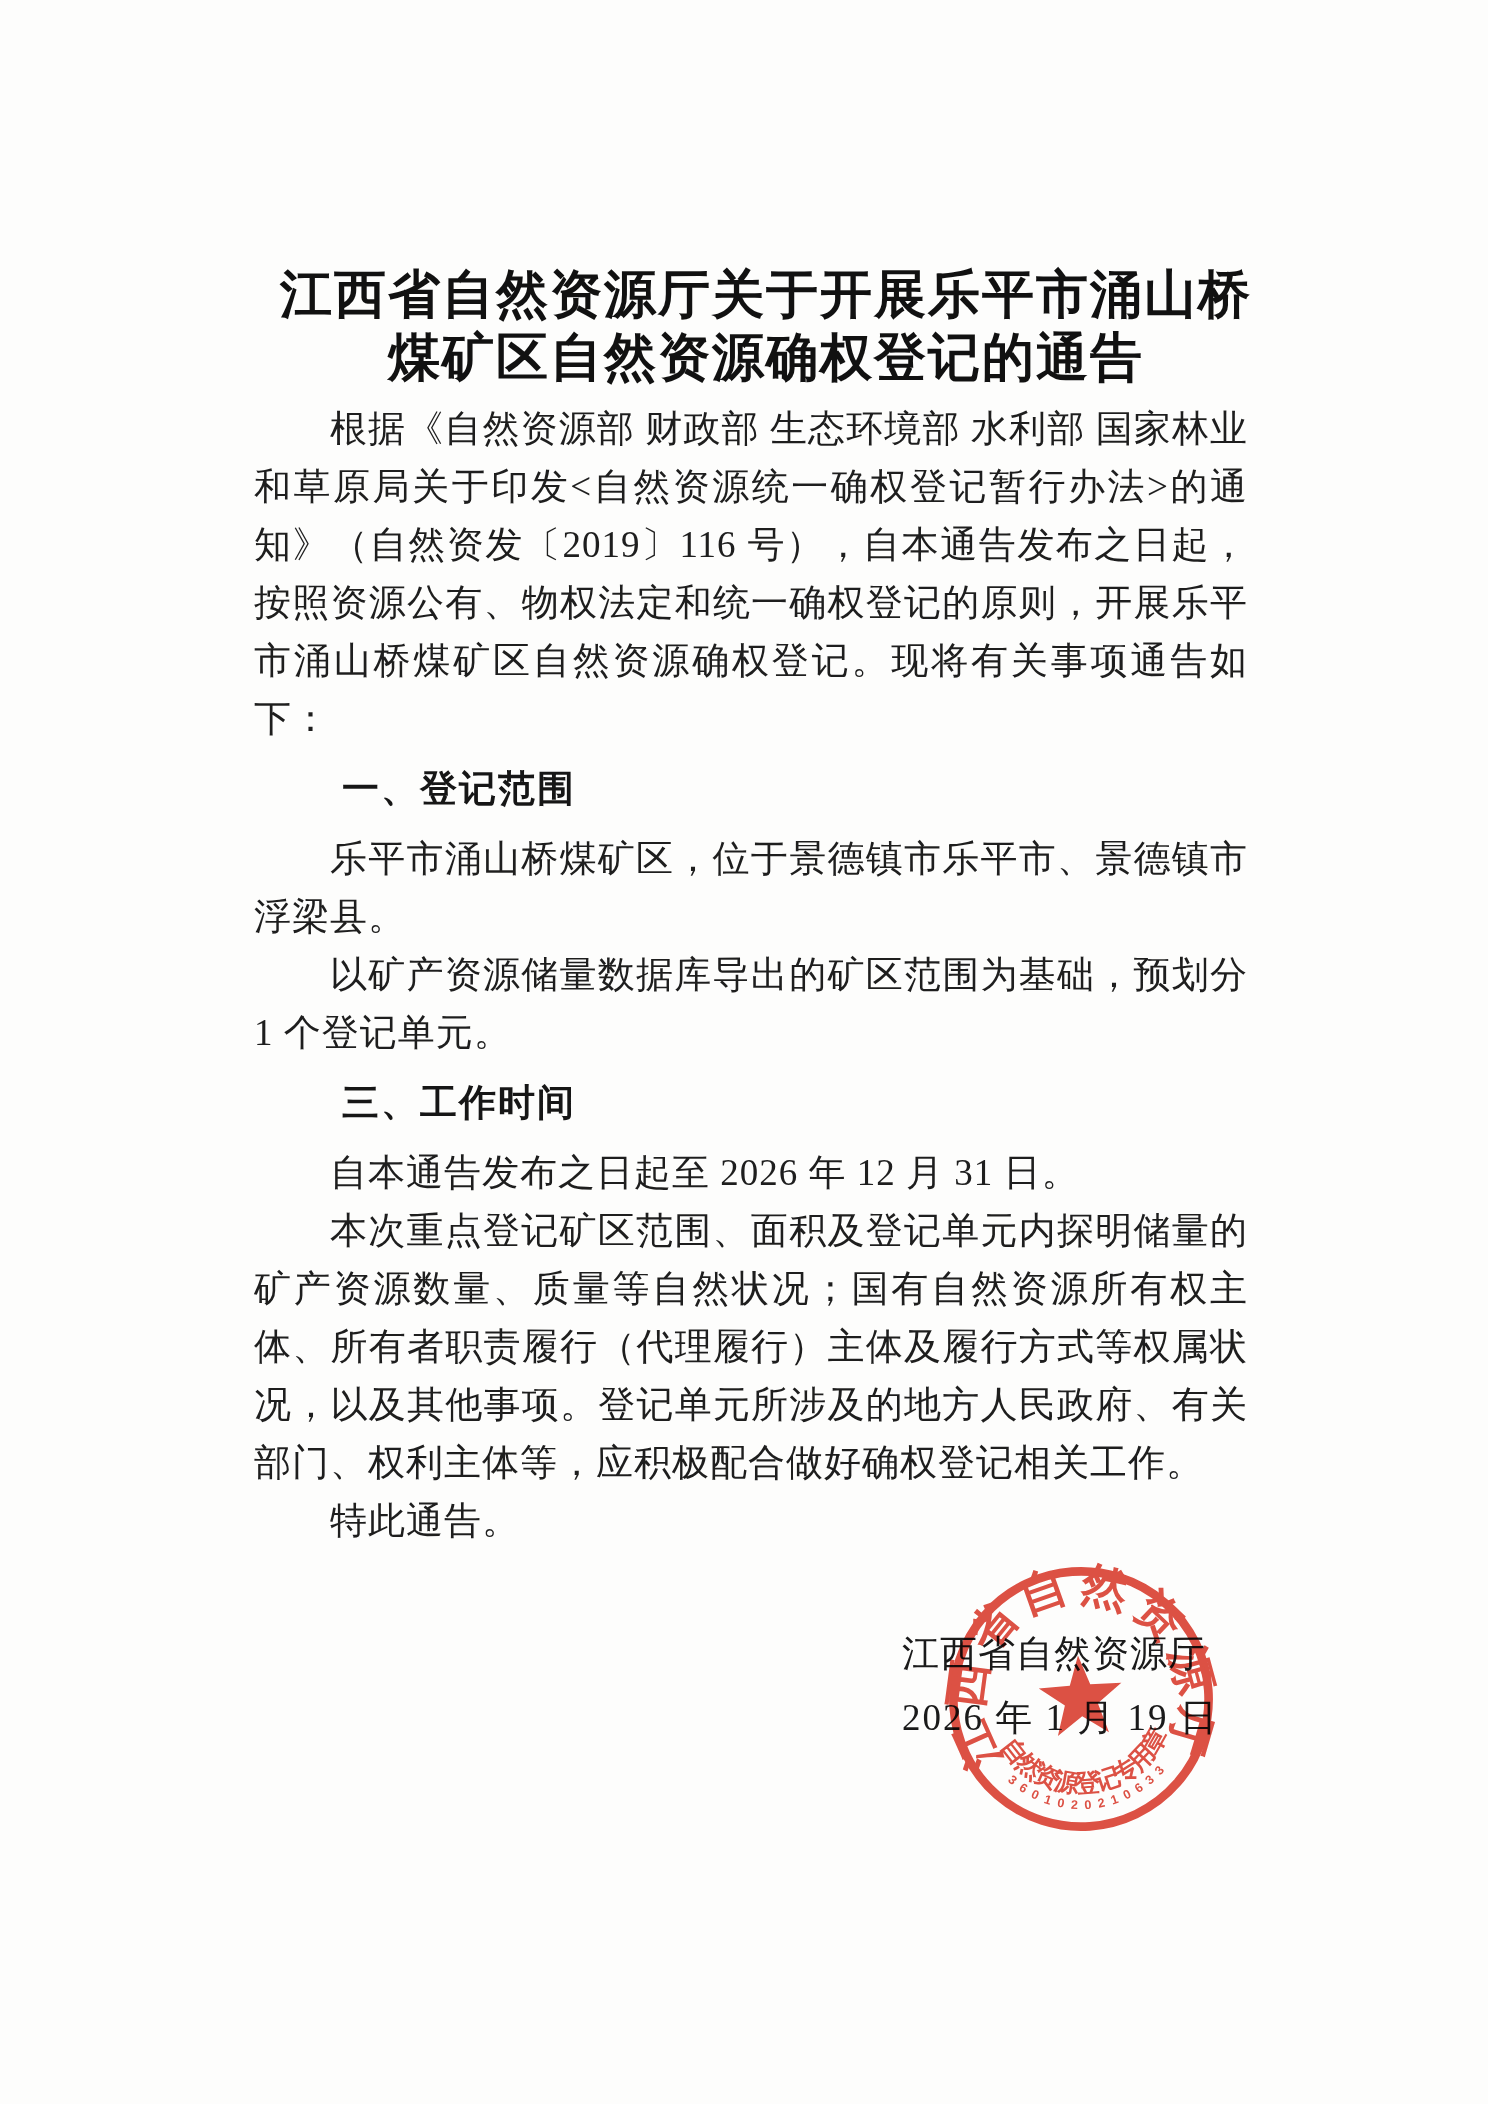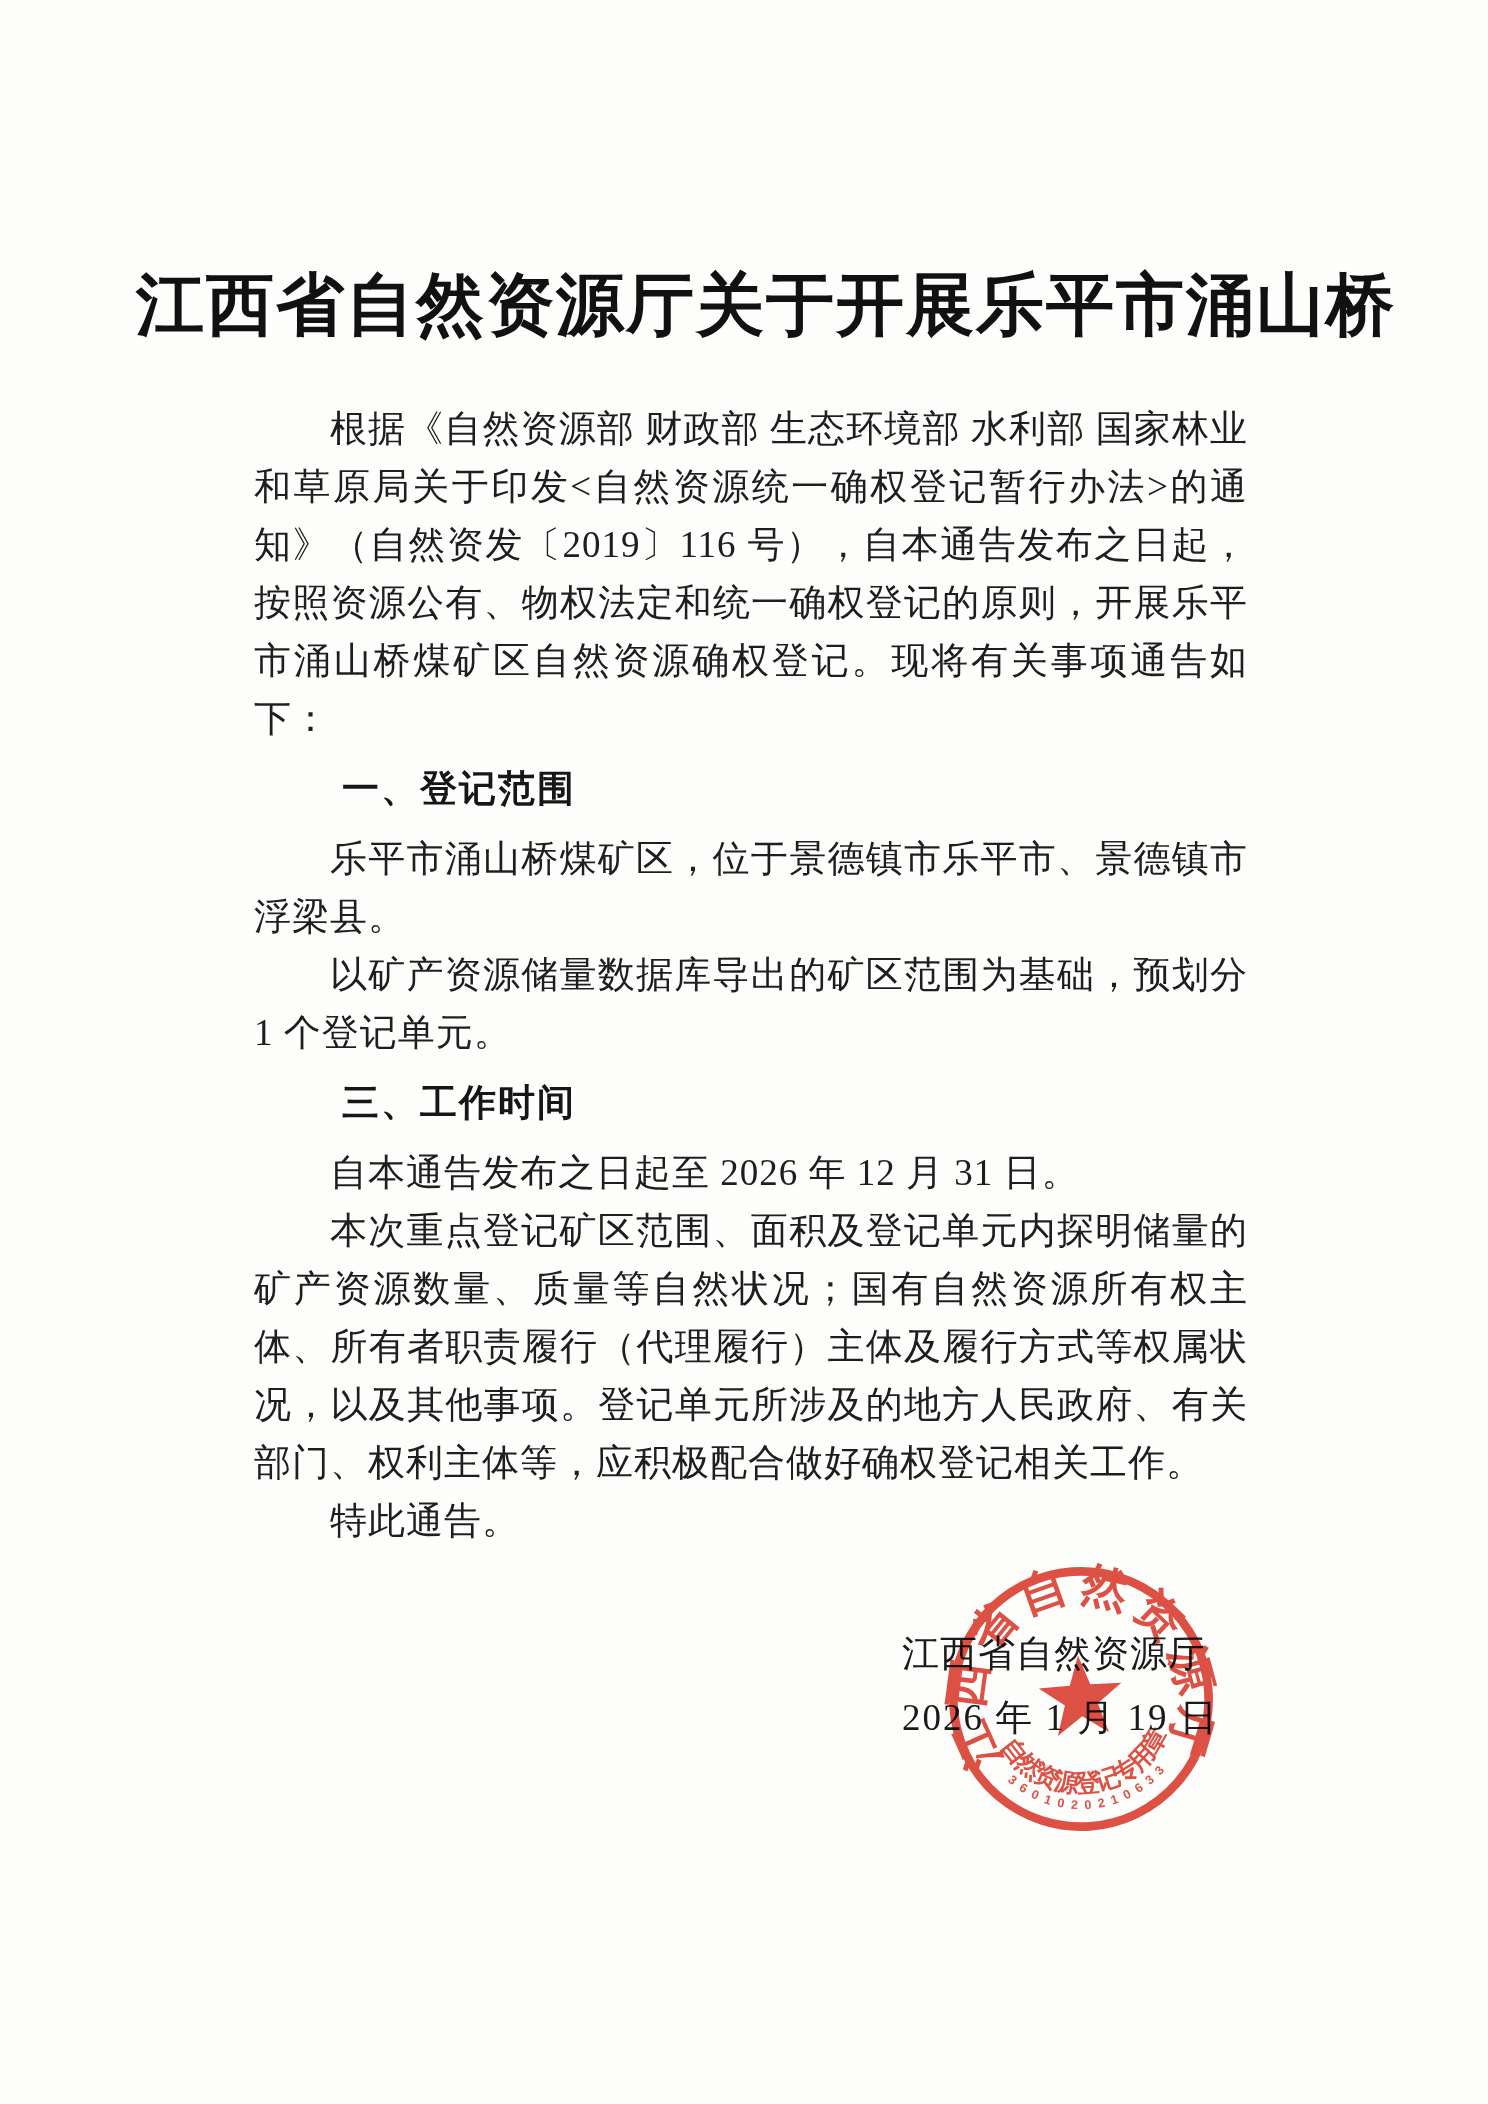--- a/index.html
+++ b/index.html
@@ -9,21 +9,21 @@
     margin:0 auto;
     background:#fdfdfc;
     overflow:hidden;
     font-family:"Liberation Serif", serif;
     color:#1e1e1e;
   }
   .doc-title {
     position:absolute;
     top:228px; left:0; right:0;
     text-align:center;
-    font-size:68px;
+    font-size:52px;
     line-height:63px;
     font-weight:bold;
     letter-spacing:2px;
     color:#111;
     font-family:"Liberation Serif", serif;
     margin-left:44px;
   }
   .doc-body {
     position:absolute;
     top:400px;
@@ -74,20 +74,21 @@
   }
   .seal svg { width:100%; height:100%; }
 </style>
 </head>
 <body>
 
 <div class="page">
 
   <h1 class="doc-title">
     <span>江西省自然资源厅关于开展乐平市涌山桥</span><br>
+    <span>煤矿区自然资源确权登记的通告</span>
   </h1>
 
   <div class="doc-body">
     <p class="para">根据《自然资源部 财政部 生态环境部 水利部 国家林业和草原局关于印发&lt;自然资源统一确权登记暂行办法&gt;的通知》（自然资发〔2019〕116 号），自本通告发布之日起，按照资源公有、物权法定和统一确权登记的原则，开展乐平市涌山桥煤矿区自然资源确权登记。现将有关事项通告如下：</p>
     <p class="heading">一、登记范围</p>
     <p class="para">乐平市涌山桥煤矿区，位于景德镇市乐平市、景德镇市浮梁县。</p>
     <p class="para">以矿产资源储量数据库导出的矿区范围为基础，预划分 1 个登记单元。</p>
     <p class="heading">三、工作时间</p>
     <p class="para">自本通告发布之日起至 2026 年 12 月 31 日。</p>
     <p class="para">本次重点登记矿区范围、面积及登记单元内探明储量的矿产资源数量、质量等自然状况；国有自然资源所有权主体、所有者职责履行（代理履行）主体及履行方式等权属状况，以及其他事项。登记单元所涉及的地方人民政府、有关部门、权利主体等，应积极配合做好确权登记相关工作。</p>

